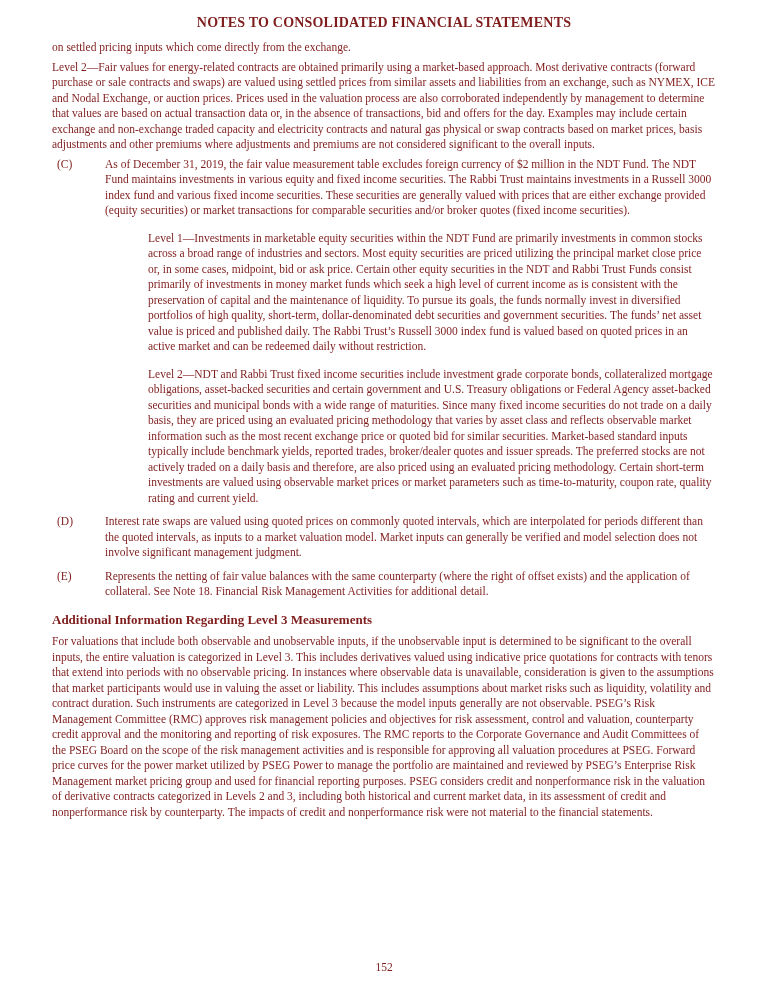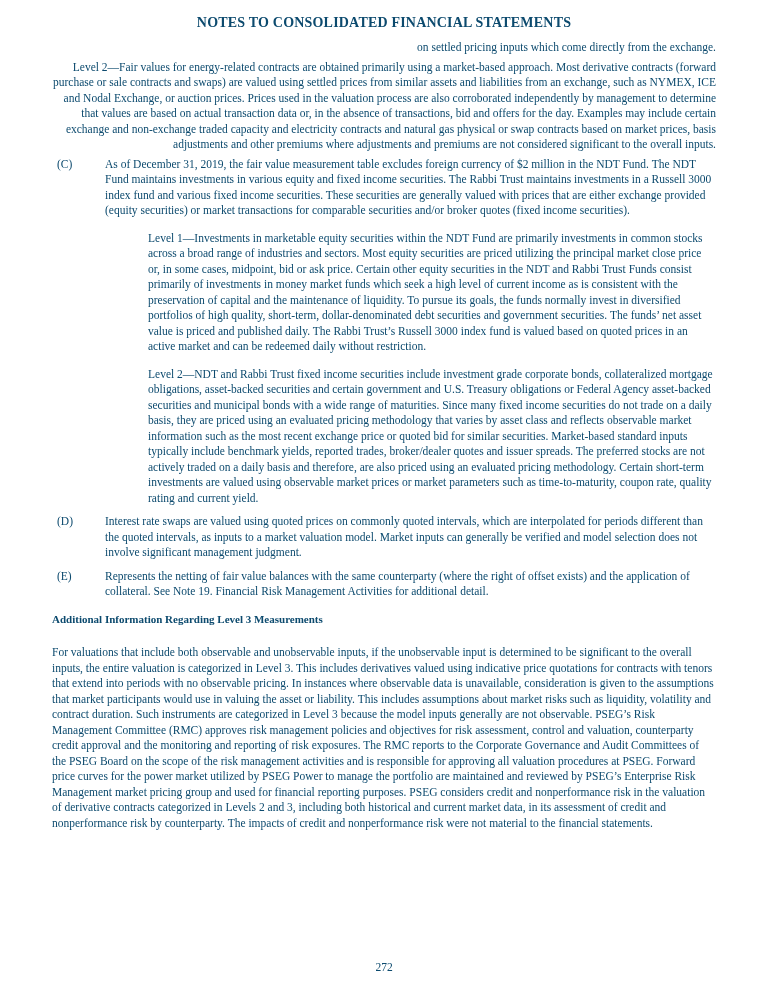--- a/index.html
+++ b/index.html
@@ -6,62 +6,61 @@
     margin: 0;
     padding: 0;
     background: #ffffff;
   }
   .page {
     position: relative;
     width: 768px;
     height: 1000px;
     box-sizing: border-box;
     background: #ffffff;
-    color: #0c4a6e;
+    color: #7f1d1d;
     font-family: "Liberation Serif", "DejaVu Serif", serif;
     padding: 15px 52px 0 52px;
     overflow: hidden;
   }
   .doc-title {
     margin: 0 0 9px 0;
     text-align: center;
     font-size: 14px;
     font-weight: bold;
     letter-spacing: 0.2px;
   }
   .body-text {
     font-size: 11.5px;
     line-height: 15.5px;
   }
   p.para {
     margin: 0 0 4px 0;
   }
   .indented {
     margin-left: 53px;
-    text-align: right;
   }
   .footnote {
     display: flex;
     margin: 0 0 4px 0;
   }
   .fn-label {
     flex: none;
     width: 53px;
     padding-left: 5px;
     box-sizing: border-box;
   }
   .fn-body {
     flex: 1;
   }
   .fn-body p.sub-para {
     margin: 12px 0 4px 43px;
   }
   .section-heading {
-    margin: 8px 0 18px 0;
-    font-size: 11px;
+    margin: 8px 0 7px 0;
+    font-size: 13px;
     font-weight: bold;
   }
   .page-number {
     position: absolute;
     left: 0;
     right: 0;
     bottom: 27px;
     text-align: center;
     font-size: 11.5px;
   }
@@ -92,25 +91,25 @@
     <div class="footnote">
       <span class="fn-label">(D)</span>
       <div class="fn-body">
         <p class="para">Interest rate swaps are valued using quoted prices on commonly quoted intervals, which are interpolated for periods different than the quoted intervals, as inputs to a market valuation model. Market inputs can generally be verified and model selection does not involve significant management judgment.</p>
       </div>
     </div>
 
     <div class="footnote">
       <span class="fn-label">(E)</span>
       <div class="fn-body">
-        <p class="para">Represents the netting of fair value balances with the same counterparty (where the right of offset exists) and the application of collateral. See Note 19. Financial Risk Management Activities for additional detail.</p>
+        <p class="para">Represents the netting of fair value balances with the same counterparty (where the right of offset exists) and the application of collateral. See Note 18. Financial Risk Management Activities for additional detail.</p>
       </div>
     </div>
 
     <h2 class="section-heading">Additional Information Regarding Level 3 Measurements</h2>
 
     <p class="para">For valuations that include both observable and unobservable inputs, if the unobservable input is determined to be significant to the overall inputs, the entire valuation is categorized in Level 3. This includes derivatives valued using indicative price quotations for contracts with tenors that extend into periods with no observable pricing. In instances where observable data is unavailable, consideration is given to the assumptions that market participants would use in valuing the asset or liability. This includes assumptions about market risks such as liquidity, volatility and contract duration. Such instruments are categorized in Level 3 because the model inputs generally are not observable. PSEG’s Risk Management Committee (RMC) approves risk management policies and objectives for risk assessment, control and valuation, counterparty credit approval and the monitoring and reporting of risk exposures. The RMC reports to the Corporate Governance and Audit Committees of the PSEG Board on the scope of the risk management activities and is responsible for approving all valuation procedures at PSEG. Forward price curves for the power market utilized by PSEG Power to manage the portfolio are maintained and reviewed by PSEG’s Enterprise Risk Management market pricing group and used for financial reporting purposes. PSEG considers credit and nonperformance risk in the valuation of derivative contracts categorized in Levels 2 and 3, including both historical and current market data, in its assessment of credit and nonperformance risk by counterparty. The impacts of credit and nonperformance risk were not material to the financial statements.</p>
 
   </div>
 
-  <div class="page-number">272</div>
+  <div class="page-number">152</div>
 
 </div>
 
 </body></html>

